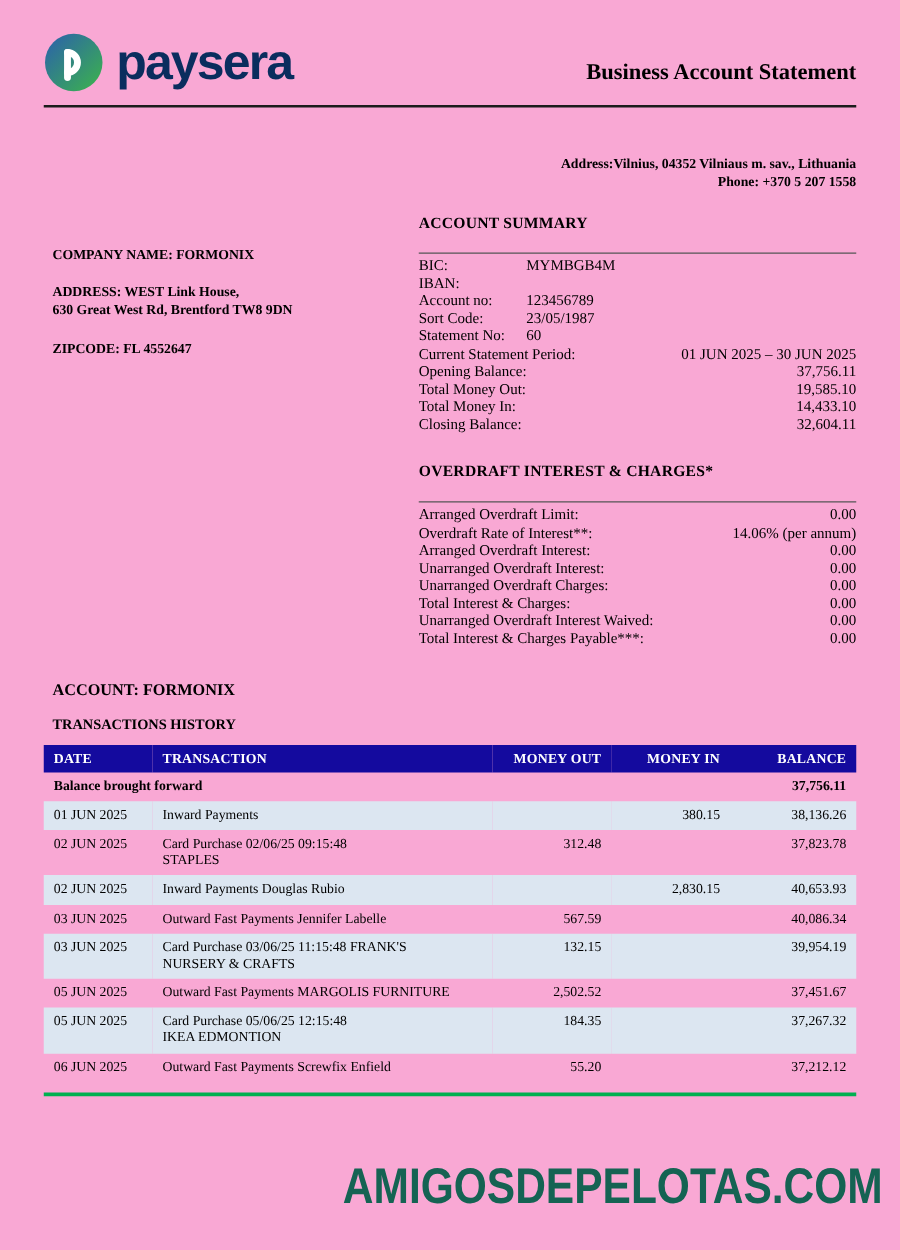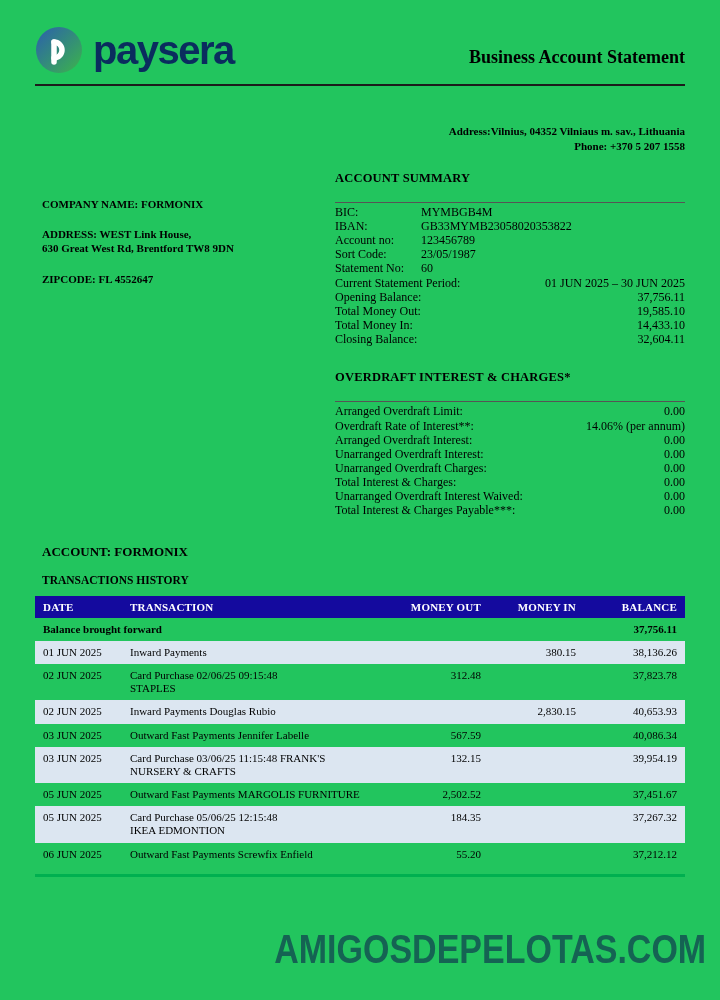--- a/index.html
+++ b/index.html
@@ -1,19 +1,19 @@
 <!DOCTYPE html>
 <html style="--table-header-bg: #140a9e; --row-alt-bg: #dce6f1; --green-line: #00b050; --watermark-color: #156353; --logo-navy: #0a2d5e; --logo-grad-start: #2b5fae; --logo-grad-end: #3cb54a;"><head>
 <meta charset="utf-8">
 <style>
   * { margin:0; padding:0; box-sizing:border-box; }
   html,body { background:#ffffff; }
   .page {
     position:relative; width:720px; height:1000px; margin:0 auto;
-    background:#22c55e; overflow:hidden; color:#000;
+    background:#f9a8d4; overflow:hidden; color:#000;
     font-family:"Liberation Serif", serif;
   }
   .inner { padding:26px 35px 0 35px; }
 
   
   .header { display:flex; justify-content:space-between; align-items:center; }
   .logo { display:flex; align-items:center; gap:10px; }
   .logo-icon { width:48px; height:48px; display:block; }
   .logo-text {
     font-family:"Liberation Sans", sans-serif; font-weight:700;
@@ -108,21 +108,20 @@
         <div class="section">
           <div class="sec-title">ACCOUNT SUMMARY</div>
           <div>
               <div class="srow">
               <span class="lbl">BIC:</span>
               <span class="val">MYMBGB4M</span>
               <span class="rval"></span>
             </div>
               <div class="srow">
               <span class="lbl">IBAN:</span>
-              <span class="val">GB33MYMB23058020353822</span>
               <span class="rval"></span>
             </div>
               <div class="srow">
               <span class="lbl">Account no:</span>
               <span class="val">123456789</span>
               <span class="rval"></span>
             </div>
               <div class="srow">
               <span class="lbl">Sort Code:</span>
               <span class="val">23/05/1987</span>

